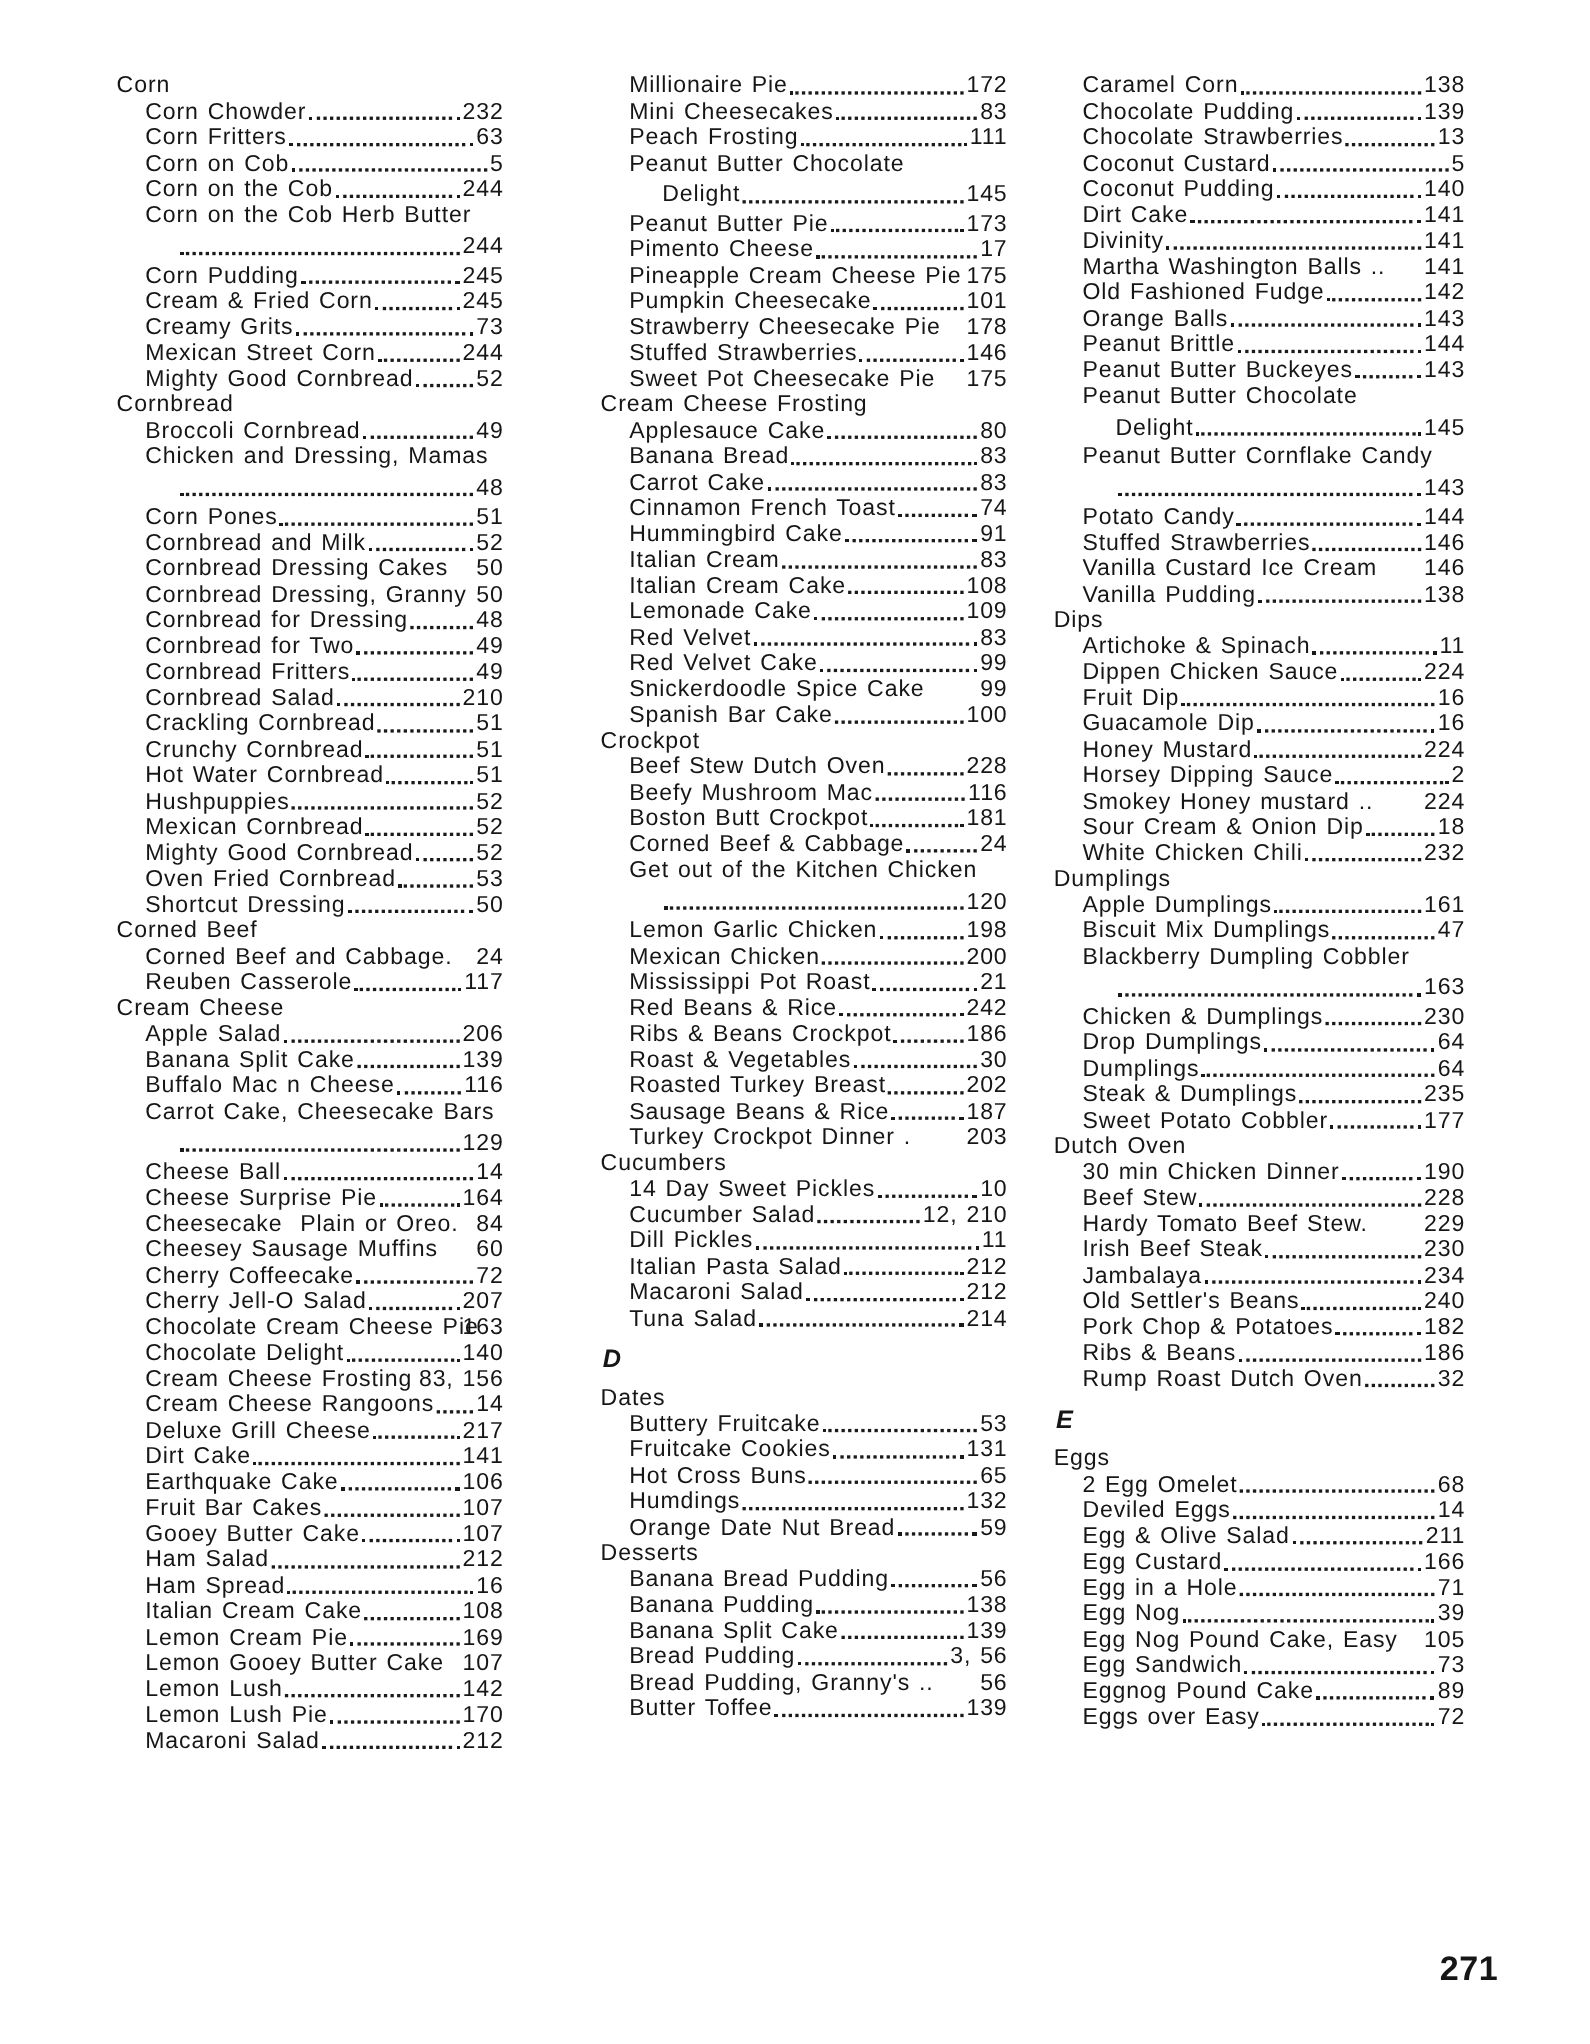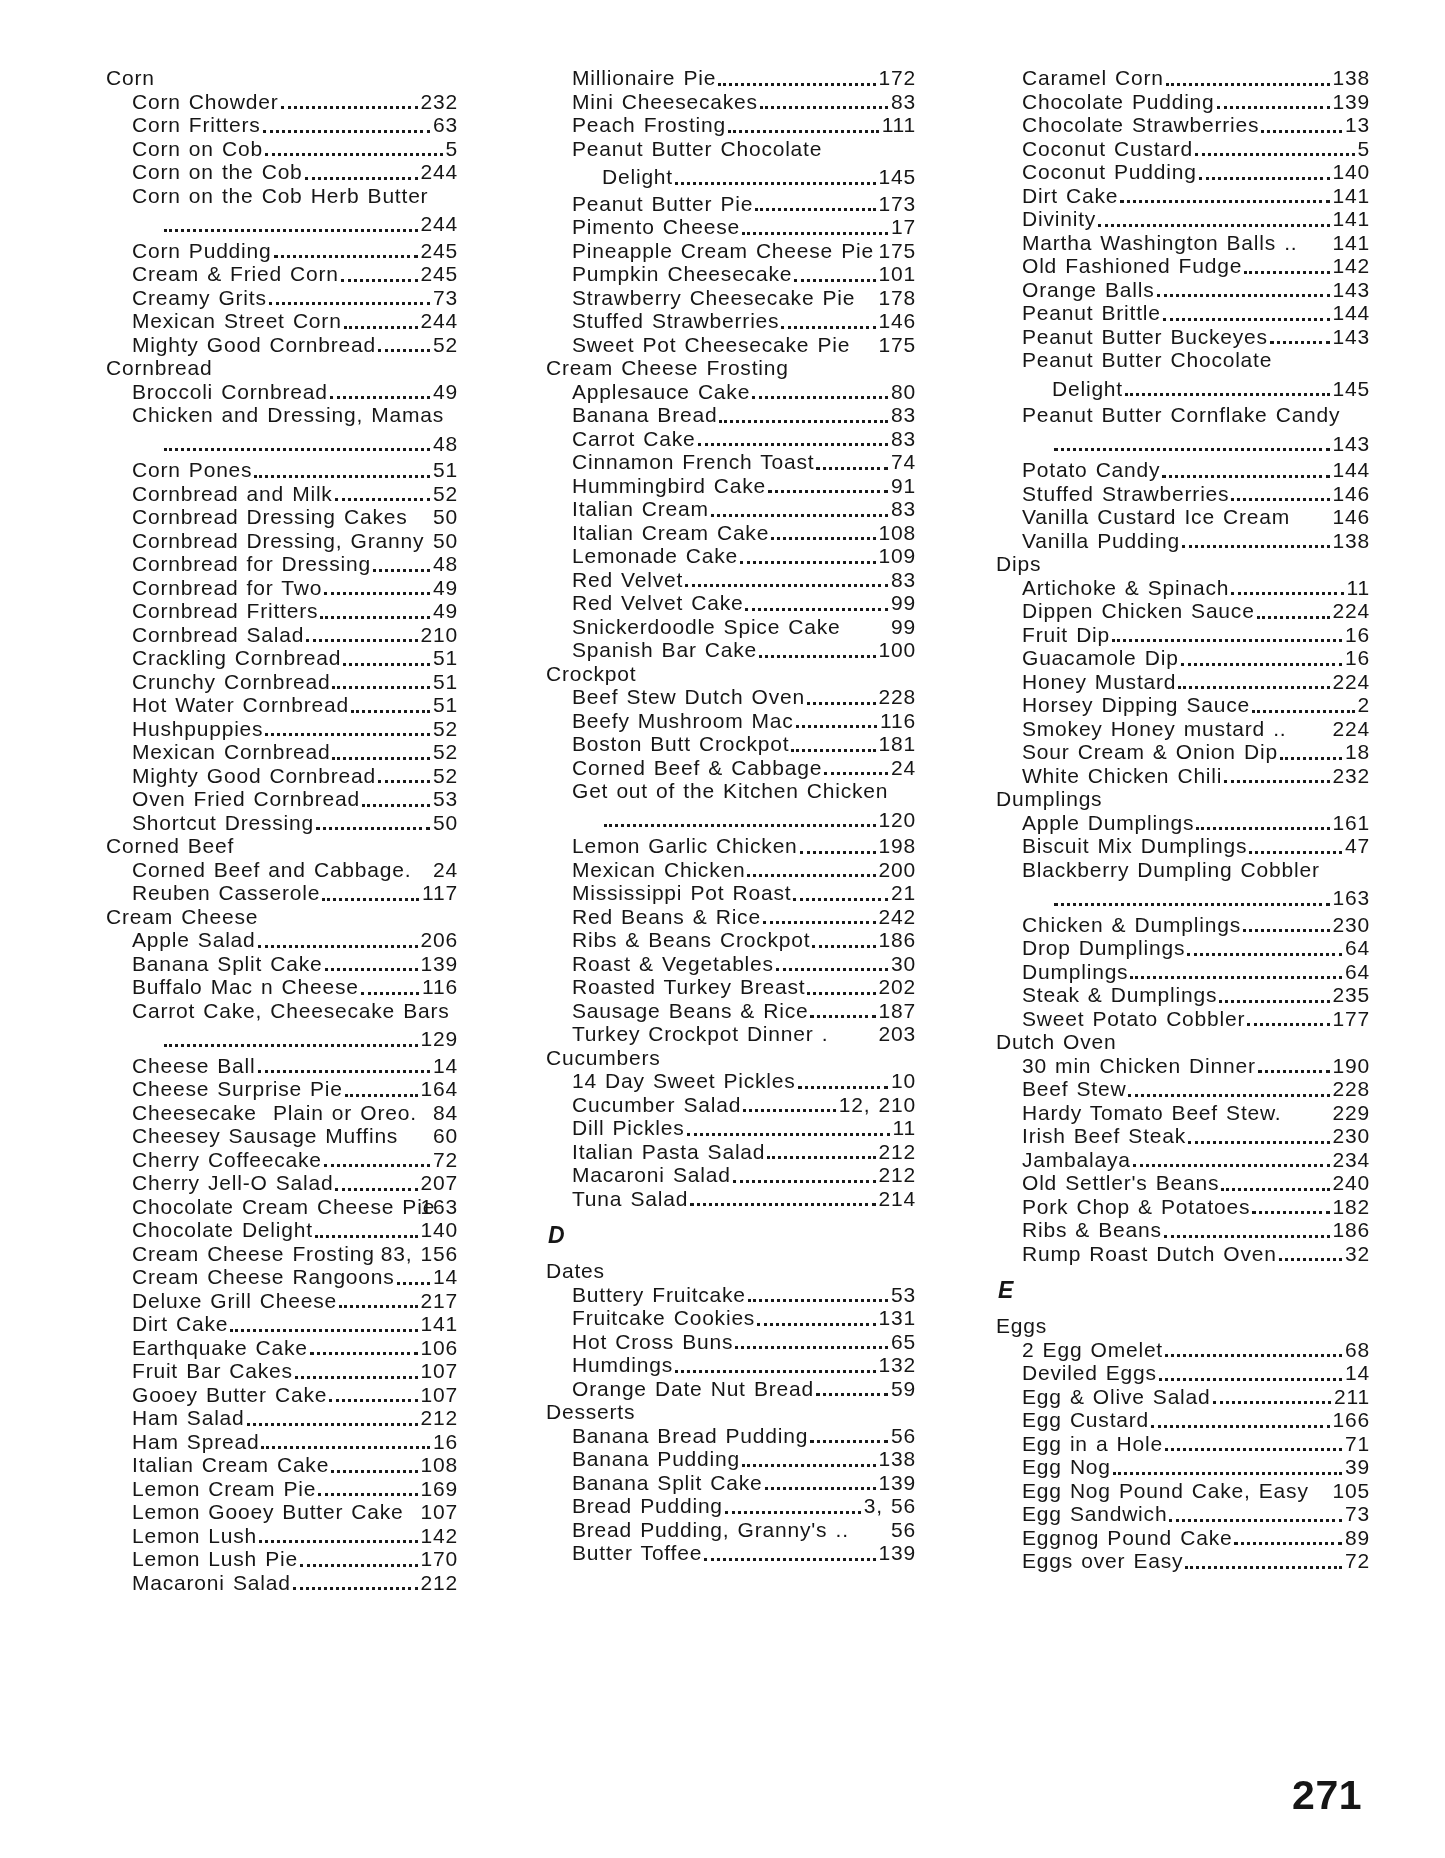--- a/index.html
+++ b/index.html
@@ -17,21 +17,21 @@
     position:relative;
     width:1445px;height:1858px;
     box-sizing:border-box;
     padding:66px 0 0 106px;
     overflow:hidden;
     background:#ffffff;
   }
   .columns{display:flex;align-items:flex-start;}
   .col{box-sizing:border-box;flex:0 0 auto;}
   .col-1{width:352px;margin-right:88px;}
-  .col-2{width:370px;margin-right:80px;}
+  .col-2{width:370px;margin-right:42px;}
   .col-3{width:374px;}
   .h{line-height:23.5px;white-space:pre;}
   .row{
     display:flex;
     align-items:flex-end;
     padding-left:26px;
     line-height:23.5px;
   }
   .row.cont{padding-left:56px;margin-top:5px;margin-bottom:3px;}
   .row .t{white-space:pre;flex:0 1 auto;min-width:0;}
@@ -47,21 +47,21 @@
     font-weight:bold;
     font-style:italic;
     font-size:23px;
     line-height:24px;
     margin:13px 0 12px 2px;
   }
   .page-number{
     position:absolute;
     top:1772px;
     right:83px;
-    font-size:41px;
+    font-size:31px;
     font-weight:bold;
     letter-spacing:0.5px;
   }
 </style>
 </head>
 <body>
 
 <div class="page">
   <div class="columns" id="cols">
       <div class="col col-1">

